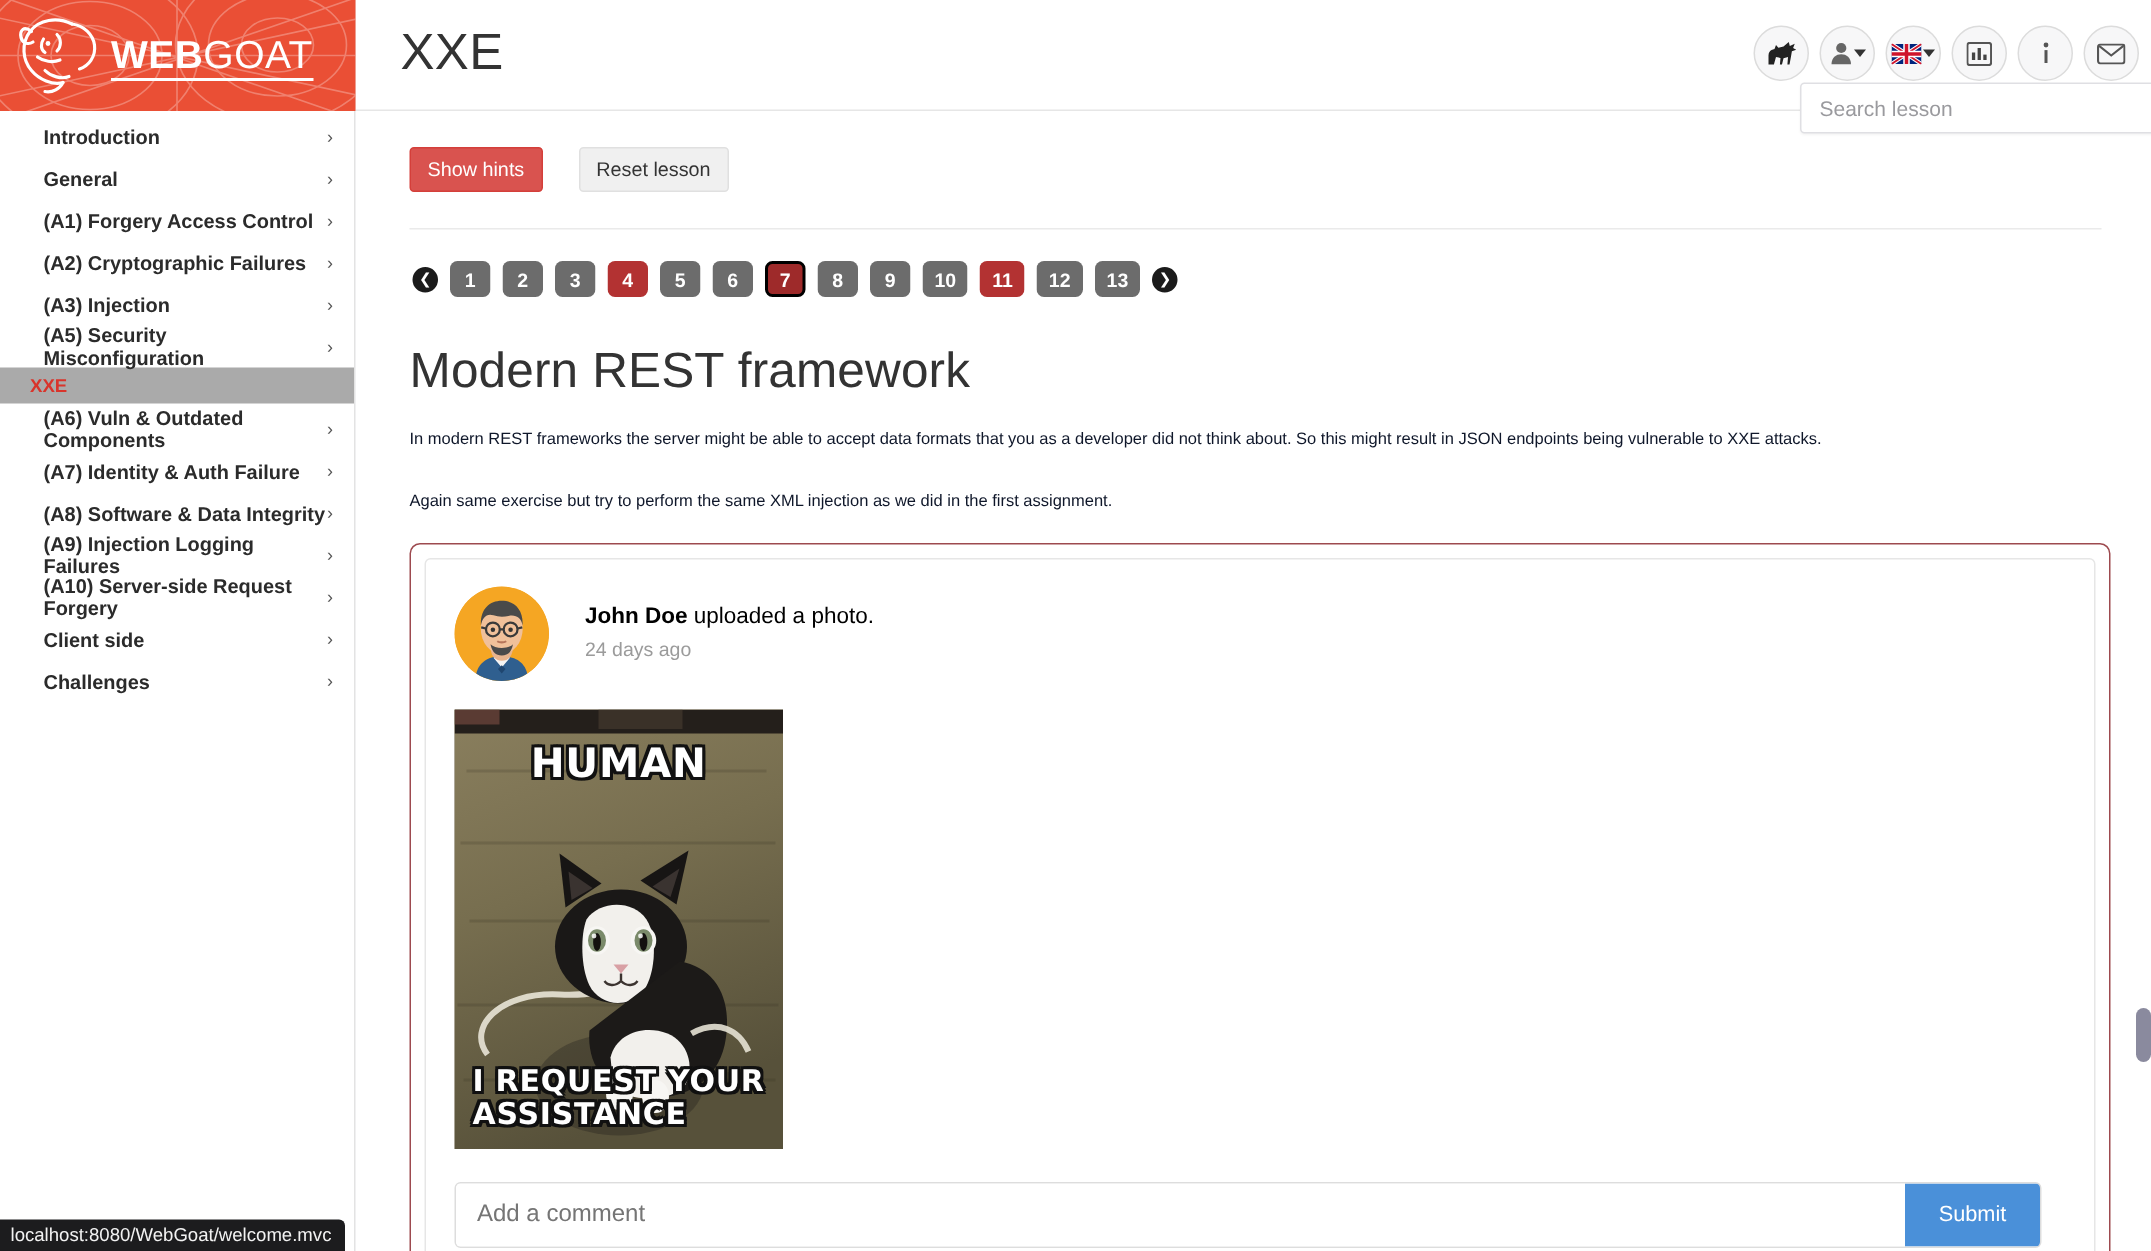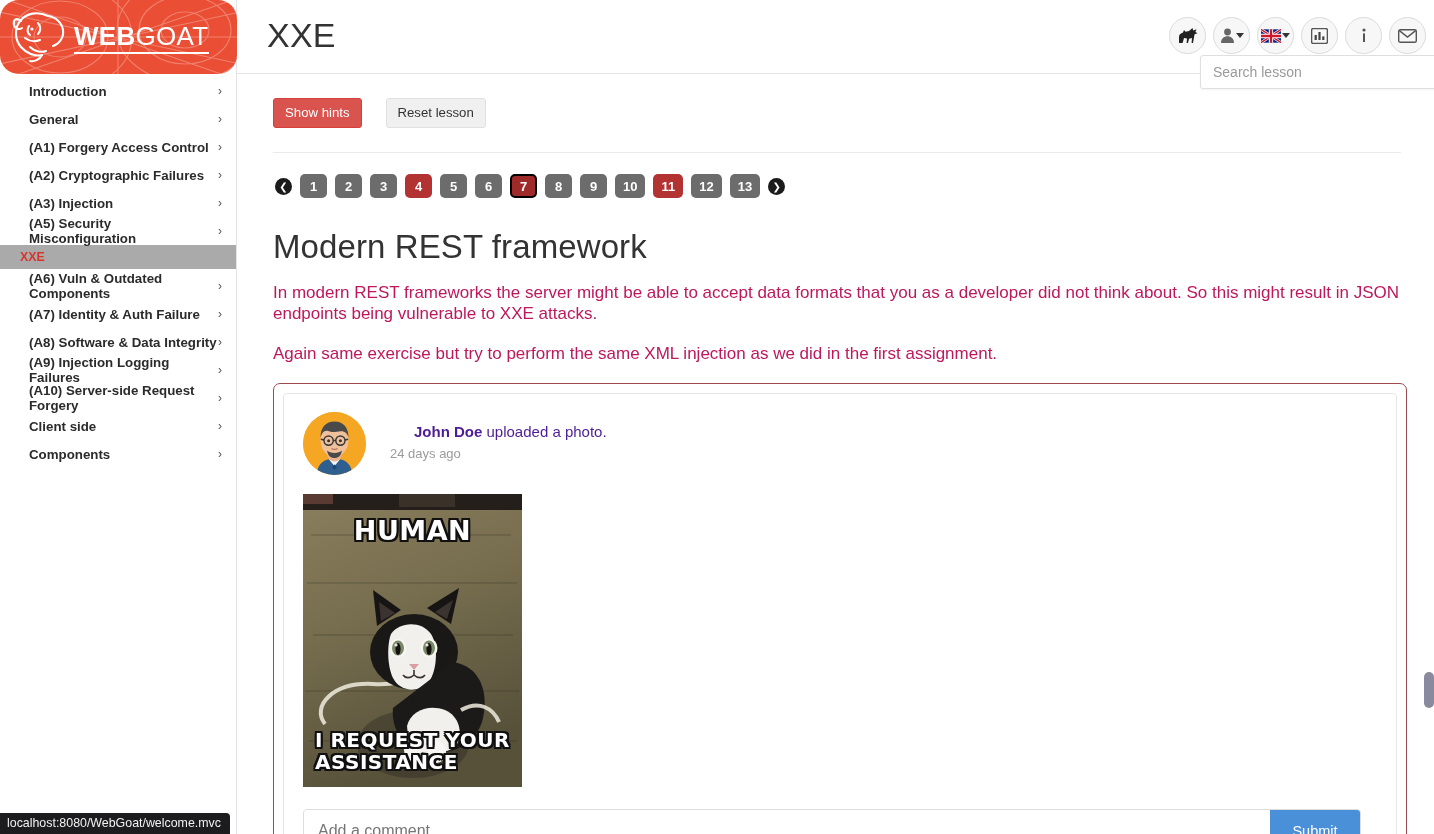--- a/index.html
+++ b/index.html
@@ -17,21 +17,21 @@
     width: 237px; height: 834px;
     background: #ffffff;
     border-right: 1px solid #e3e3e3;
     z-index: 5;
   }
   #logo {
     position: relative;
     height: 74px; width: 237px;
     background: #ea4f35;
     overflow: hidden;
-    display: flex; align-items: center; border-radius: 19px;
+    display: flex; align-items: center;
   }
   #logo .web-bg { position: absolute; inset: 0; opacity: .33; }
   #logo .goat-mark {
     position: relative; z-index: 2;
     margin-left: 8px; width: 62px; height: 60px;
   }
   #logo .wordmark {
     position: relative; z-index: 2;
     color: #fff; font-size: 26px; letter-spacing: .3px;
     font-weight: 400; margin-left: 4px;
@@ -153,21 +153,21 @@
     background: #1b1b1b; color: #fff;
     display: flex; align-items: center; justify-content: center;
     font-size: 10px; cursor: pointer;
   }
 
   h2#lesson-title {
     font-size: 33px; font-weight: 400; color: #333;
     margin-top: 30px; letter-spacing: .1px;
   }
   p.body-text {
-    font-size: 17px; color: #be185d; line-height: 20.5px;
+    font-size: 11px; color: #0f172a; line-height: 20.5px;
     margin-top: 17px; max-width: 1130px;
   }
   p.body-text.second { margin-top: 20px; }
 
   
   #assignment {
     margin-top: 18px;
     width: 1134px;
     border: 1px solid #9d4a4f;
     border-radius: 7px;
@@ -180,21 +180,21 @@
     padding: 18px 19px 16px;
     background: #fff;
     min-height: 470px;
   }
   .post-head { display: flex; align-items: flex-start; gap: 24px; }
   .avatar {
     width: 63px; height: 63px; border-radius: 50%;
     overflow: hidden; flex: none; background: #f5a623;
   }
   .post-meta { padding-top: 11px; }
-  .post-line { font-size: 15px; color: #4c1d95; margin-left: 24px; }
+  .post-line { font-size: 15px; color: #000000; }
   .post-line b { font-weight: 700; }
   .post-time { font-size: 13px; color: #9b9b9b; margin-top: 6px; }
 
   
   .meme {
     position: relative;
     width: 219px; height: 293px;
     margin-top: 19px;
     background: #6b6148;
     overflow: hidden;
@@ -323,21 +323,21 @@
       </li>
       <li class="nav-item">
         <span>(A10) Server-side Request Forgery</span>
         <span class="chev">›</span>
       </li>
       <li class="nav-item">
         <span>Client side</span>
         <span class="chev">›</span>
       </li>
       <li class="nav-item">
-        <span>Components</span>
+        <span>Challenges</span>
         <span class="chev">›</span>
       </li>
     </ul>
 </div>
 
 <div id="statusbar">
   <span>localhost:8080/WebGoat/welcome.mvc</span>
 </div>
 
 <div id="main">

